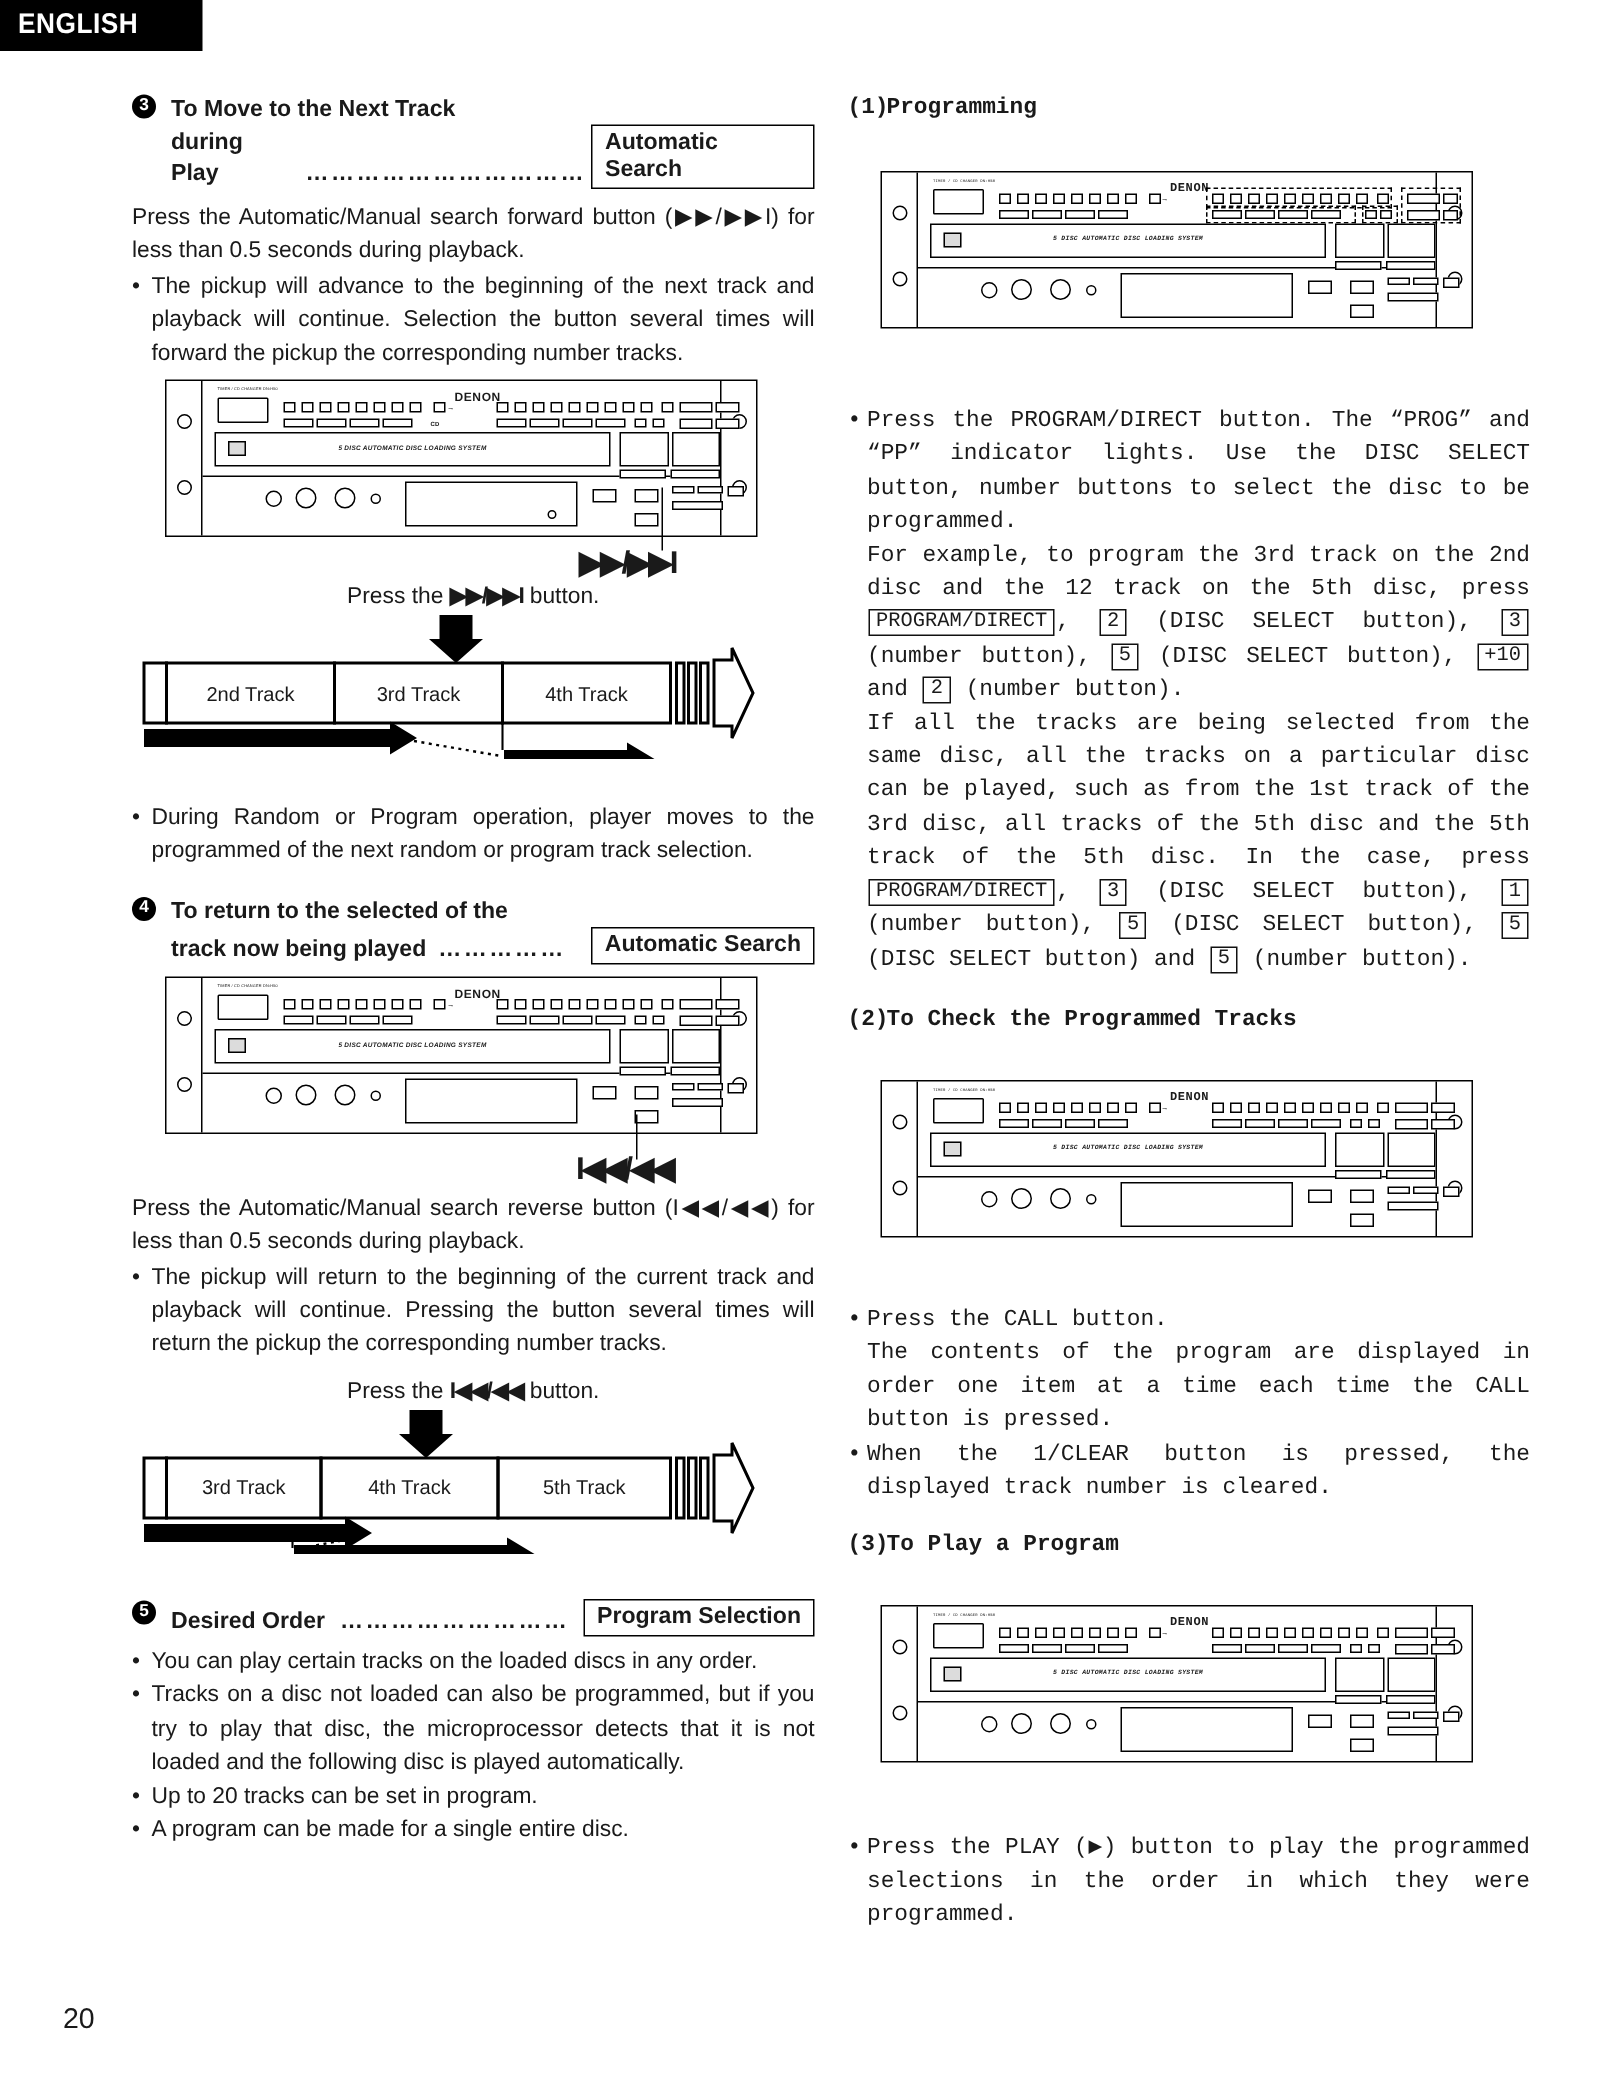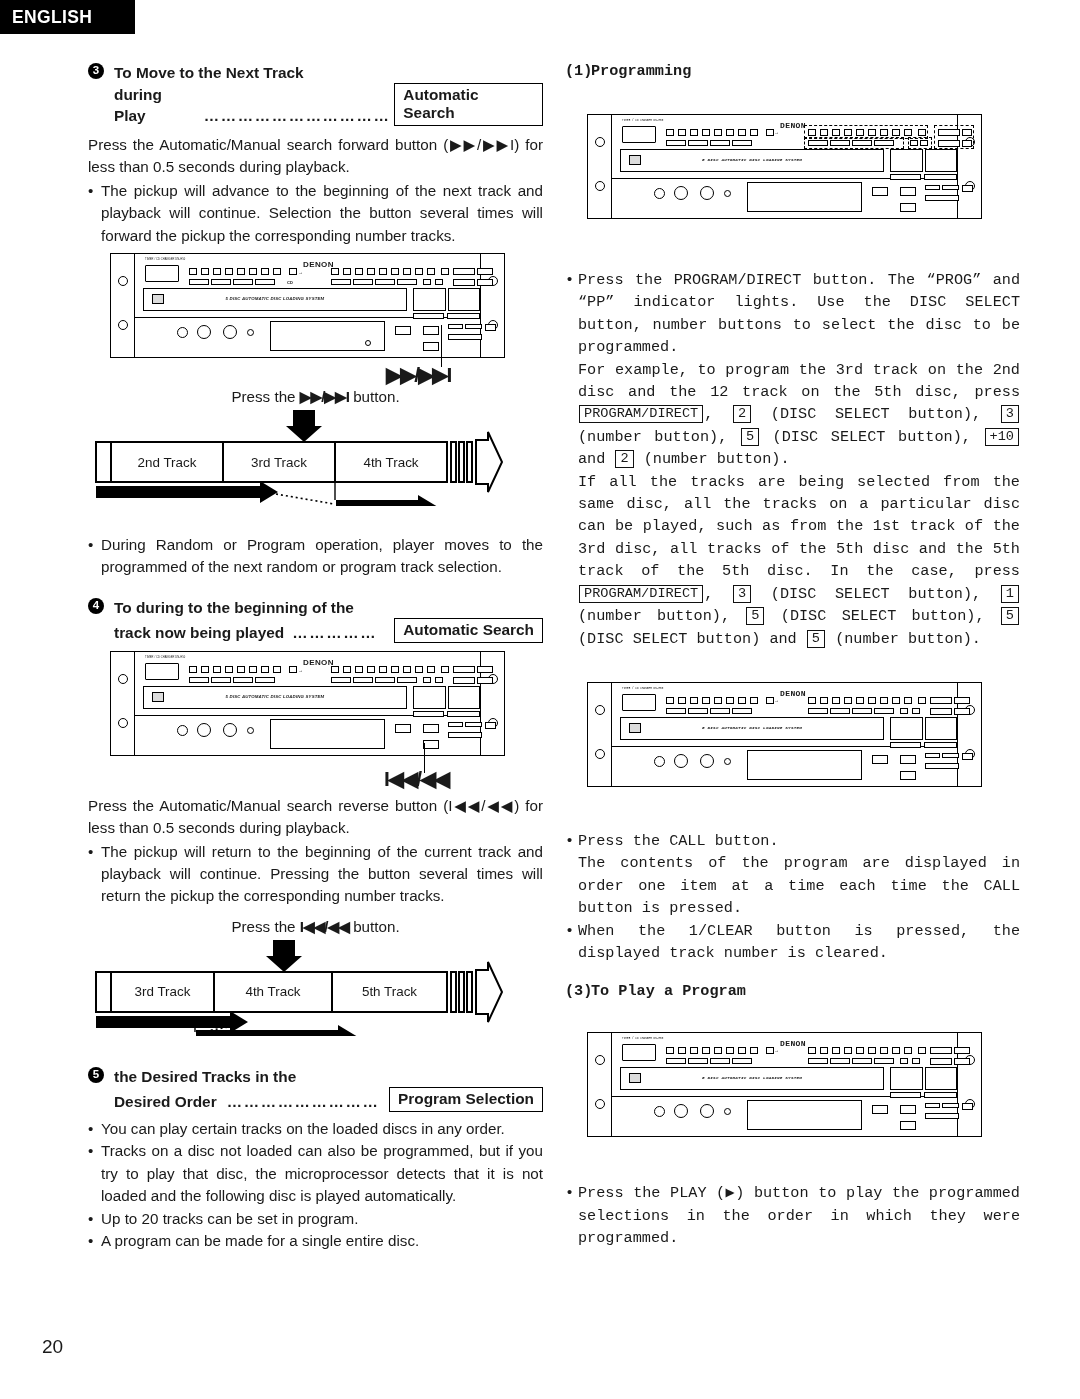--- a/index.html
+++ b/index.html
@@ -305,21 +305,21 @@
   </div>
 
   <div class="bullet" style="margin-top:28px;">
     <span class="dot">•</span>
     <span class="btxt">During Random or Program operation, player moves to the programmed of the next random or program track selection.</span>
   </div>
 
   <div class="head-block" style="margin-top:18px;">
     <div class="num-circle">4</div>
     <div class="head-lines">
-      <div>To during to the beginning of the</div>
+      <div>To return to the selected of the</div>
       <div class="head-row">
         <span>track now being played</span>
         <span class="fill dotfill" style="margin:0 4px 0 8px;">……………</span>
         <span class="tag-box">Automatic Search</span>
       </div>
     </div>
   </div>
 
   <div style="position:relative;height:130px;margin-top:8px;">
     <div class="panel" style="margin-left:22px;">
@@ -423,21 +423,20 @@
       <polygon points="108,90 250,90 250,85 270,97 250,108 250,103 108,103" fill="#000"></polygon>
     </svg>
     <div style="position:absolute;left:23px;top:32px;width:103px;height:40px;display:flex;align-items:center;justify-content:center;font-size:13.4px;">3rd Track</div>
     <div style="position:absolute;left:126px;top:32px;width:118px;height:40px;display:flex;align-items:center;justify-content:center;font-size:13.4px;">4th Track</div>
     <div style="position:absolute;left:244px;top:32px;width:115px;height:40px;display:flex;align-items:center;justify-content:center;font-size:13.4px;">5th Track</div>
   </div>
 
   <div class="head-block" style="margin-top:30px;">
     <div class="num-circle">5</div>
     <div class="head-lines">
-      <div>the Desired Tracks in the</div>
       <div class="head-row">
         <span>Desired Order</span>
         <span class="fill dotfill" style="margin:0 4px 0 10px;">………………………</span>
         <span class="tag-box">Program Selection</span>
       </div>
     </div>
   </div>
 
   <div class="bullet" style="margin-top:6px;">
     <span class="dot">•</span>
@@ -554,20 +553,23 @@
   </div>
 
   <div class="p indent" style="margin-top:0;">
     <span>For example, to program the 3rd track on the 2nd disc and the 12 track on the 5th disc, press </span><span class="key">PROGRAM/DIRECT</span><span>, </span><span class="key">2</span><span> (DISC SELECT button), </span><span class="key">3</span><span> (number button), </span><span class="key">5</span><span> (DISC SELECT button), </span><span class="key">+10</span><span> and </span><span class="key">2</span><span> (number button).</span>
   </div>
 
   <div class="p indent" style="margin-top:0;">
     <span>If all the tracks are being selected from the same disc, all the tracks on a particular disc can be played, such as from the 1st track of the 3rd disc, all tracks of the 5th disc and the 5th track of the 5th disc. In the case, press </span><span class="key">PROGRAM/DIRECT</span><span>, </span><span class="key">3</span><span> (DISC SELECT button), </span><span class="key">1</span><span> (number button), </span><span class="key">5</span><span> (DISC SELECT button), </span><span class="key">5</span><span> (DISC SELECT button) and </span><span class="key">5</span><span> (number button).</span>
   </div>
 
+  <div class="subhead" style="margin-top:20px;">
+    <span class="pn">(2)</span><span>To Check the Programmed Tracks</span>
+  </div>
 
   <div style="position:relative;height:140px;margin-top:4px;">
     <div class="big-label" style="left:298px;top:0;">CALL</div>
     <div class="callout-line" style="left:336px;top:32px;height:32px;"></div>
 
     <div class="panel" style="margin-left:22px;margin-top:32px;">
       <div class="ear" style="left:0">
         <div class="hole h1"></div>
         <div class="hole h2"></div>
       </div>

